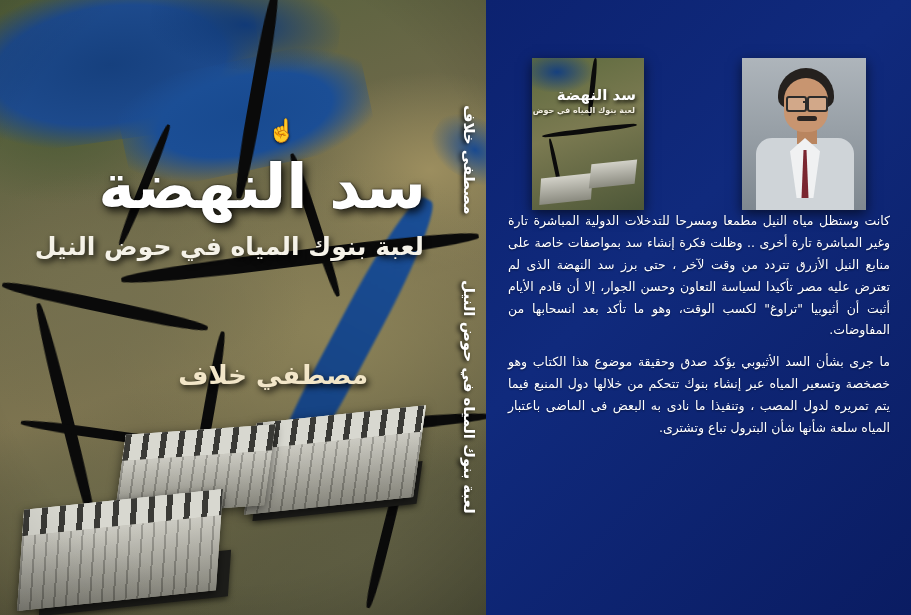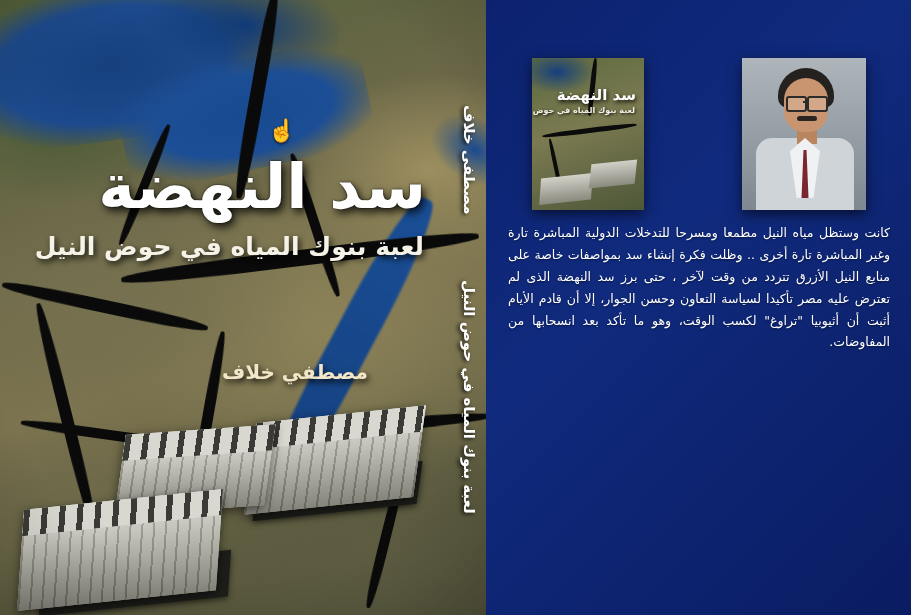--- a/index.html
+++ b/index.html
@@ -149,21 +149,21 @@
     font-weight: bold;
     color: #f5f2e8;
     direction: rtl;
     text-shadow: 2px 3px 6px rgba(0,0,0,.85);
     white-space: nowrap;
   }
   .cover-author {
     position: absolute;
     right: 118px; top: 360px;
     font-family: "DejaVu Sans", sans-serif;
-    font-size: 20px;
+    font-size: 26px;
     font-weight: bold;
     color: #f2e6c8;
     direction: rtl;
     text-shadow: 2px 3px 6px rgba(0,0,0,.85);
     white-space: nowrap;
   }
   
   .spine-author {
     position: absolute;
     right: 8px; top: 105px;
@@ -285,21 +285,21 @@
     left: 22px; top: 210px;
     width: 382px;
     direction: rtl;
     text-align: justify;
     color: #ffffff;
     font-family: "DejaVu Sans", sans-serif;
     font-size: 12.5px;
     line-height: 1.75;
     text-shadow: 0 1px 2px rgba(0,0,0,.45);
   }
-  .body-text p { margin: 12px 0 10px 0; }
+  .body-text p { margin: 0 0 10px 0; }
 </style>
 </head>
 <body>
 
 <div id="page">
 
   <div id="cover">
     <div class="terrain"></div>
     <div class="sea-med"></div>
     <div class="sea-med2"></div>
@@ -367,16 +367,17 @@
       <div class="ph-hair"></div>
       <div class="ph-face"></div>
       <div class="ph-glass-l"></div>
       <div class="ph-glass-r"></div>
       <div class="ph-bridge"></div>
       <div class="ph-mustache"></div>
     </div>
 
     <div class="body-text">
       <p>كانت وستظل مياه النيل مطمعا ومسرحا للتدخلات الدولية المباشرة تارة وغير المباشرة تارة أخرى .. وظلت فكرة إنشاء سد بمواصفات خاصة على منابع النيل الأزرق تتردد من وقت لآخر ، حتى برز سد النهضة الذى لم تعترض عليه مصر تأكيدا لسياسة التعاون وحسن الجوار، إلا أن قادم الأيام أثبت أن أثيوبيا "تراوغ" لكسب الوقت، وهو ما تأكد بعد انسحابها من المفاوضات.</p>
+      <p>ما جرى بشأن السد الأثيوبي يؤكد صدق وحقيقة موضوع هذا الكتاب وهو خصخصة وتسعير المياه عبر إنشاء بنوك تتحكم من خلالها دول المنبع فيما يتم تمريره لدول المصب ، وتنفيذا ما نادى به البعض فى الماضى باعتبار المياه سلعة شأنها شأن البترول تباع وتشترى.</p>
     </div>
 
   </div>
 </div>
 
 </body></html>

